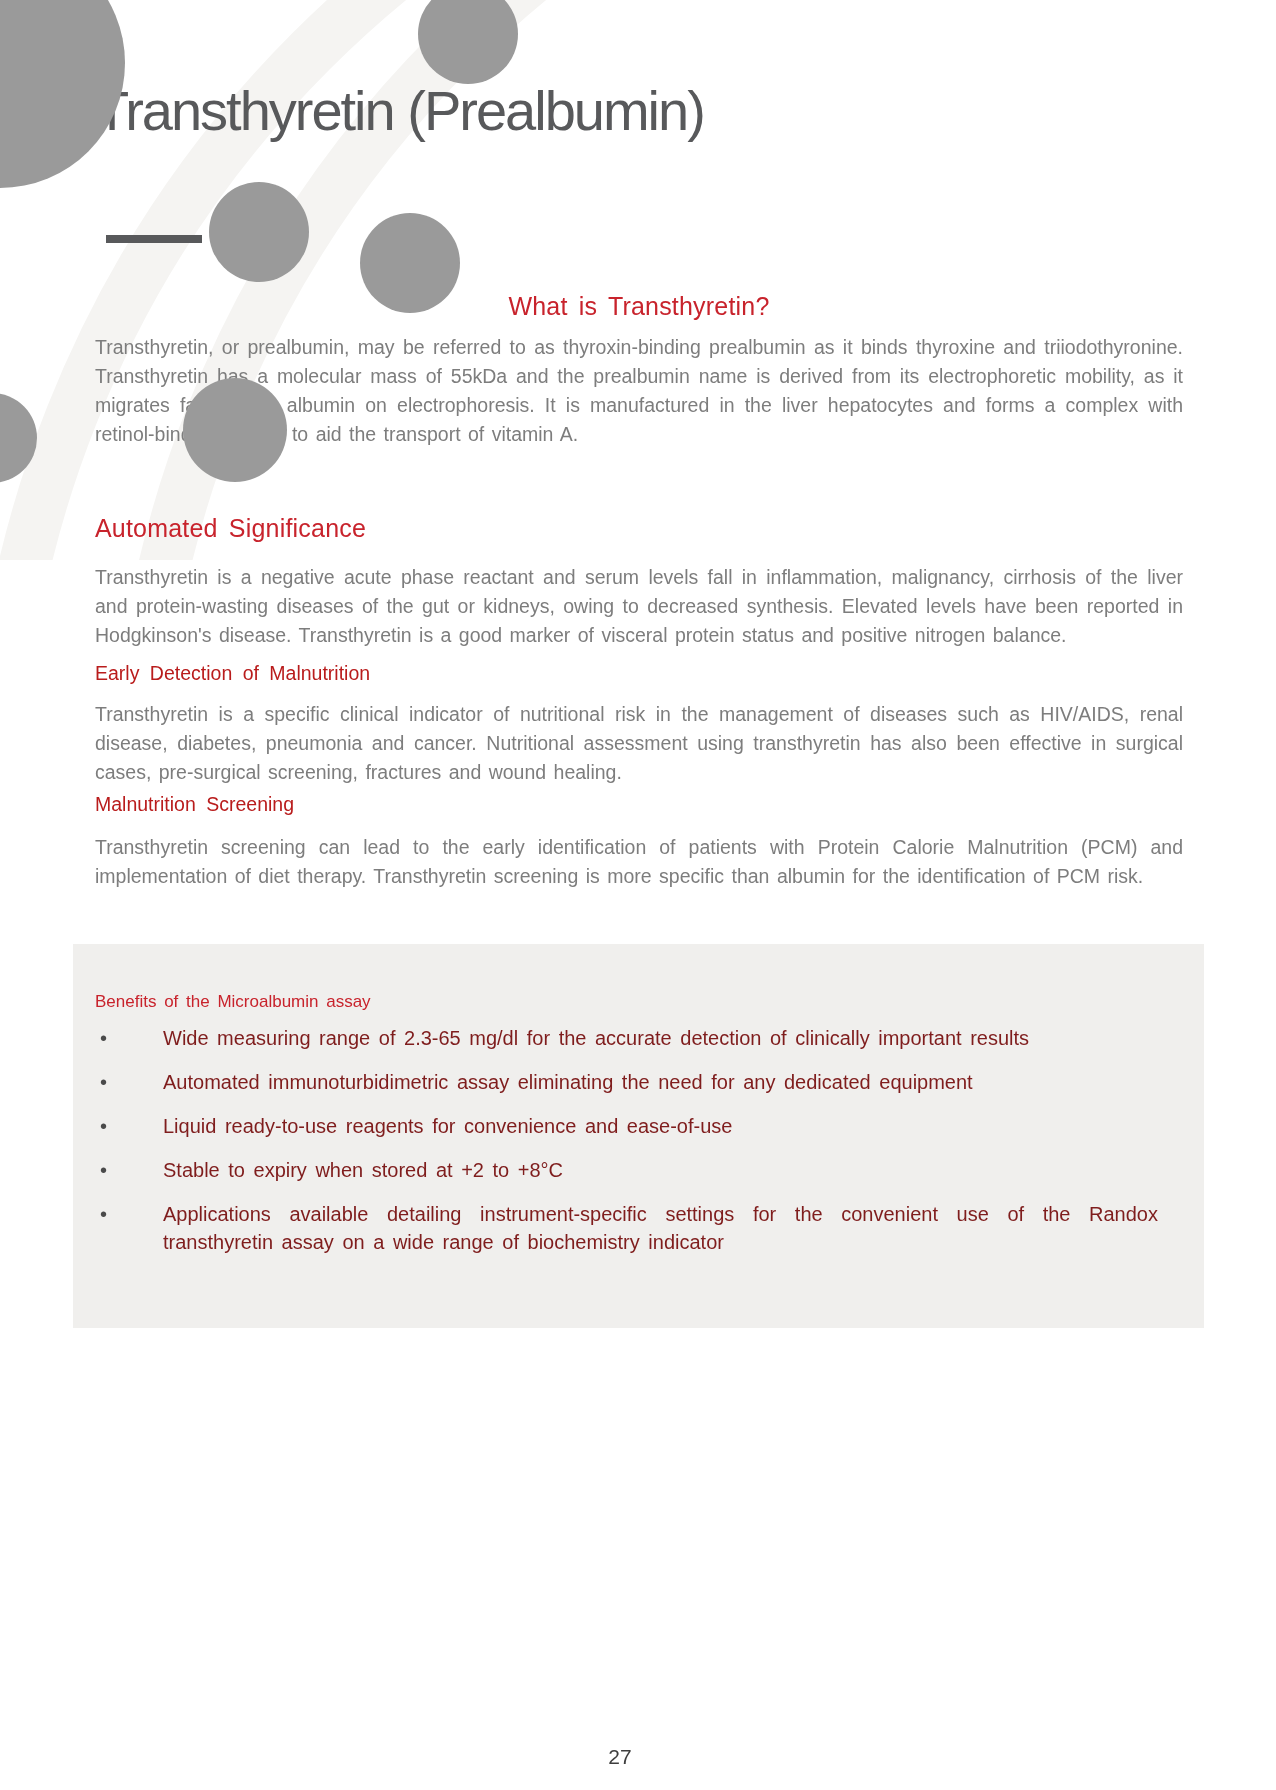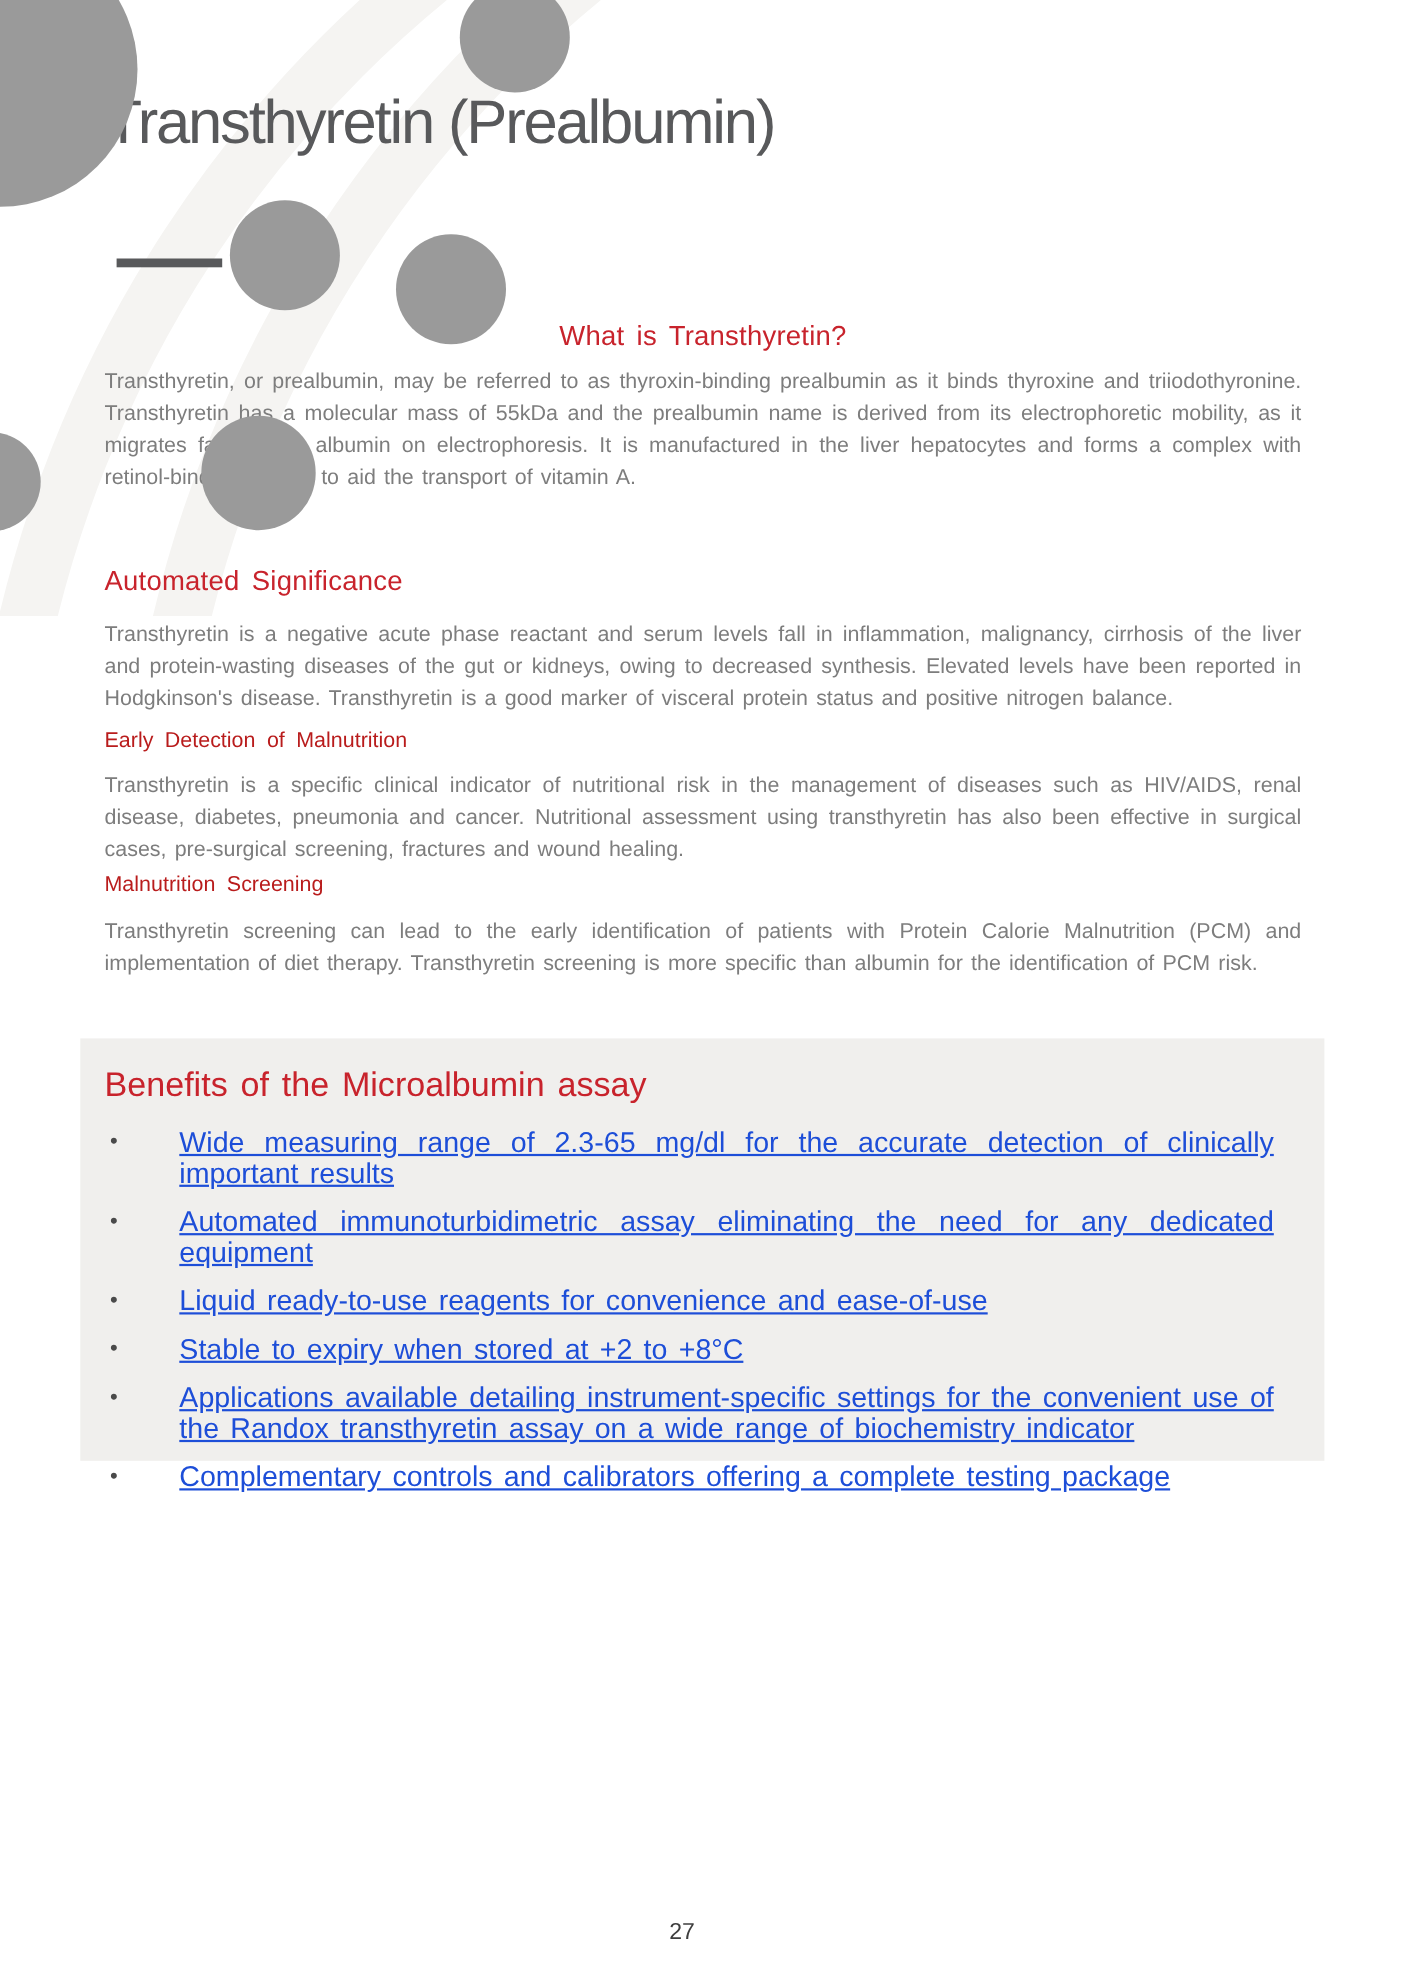--- a/index.html
+++ b/index.html
@@ -51,32 +51,32 @@
   .sh-early{top:662px;}
   .p-early{top:700px;}
   .sh-screening{top:793px;}
   .p-screening{top:833px;}
   
   .benefits-box{
     position:absolute;left:73px;top:944px;width:1131px;height:384px;
     background:#f0efed;z-index:1;
   }
   .benefits-heading{
-    position:absolute;left:22px;top:24px;
-    font-size:31px;color:#c8232c;word-spacing:3px;
+    position:absolute;left:22px;top:48px;
+    font-size:17px;color:#c8232c;word-spacing:3px;
   }
   .benefits-list{
     position:absolute;left:25px;top:80px;width:1060px;
     margin:0;padding:0;list-style:none;
   }
   .benefits-list li{
     position:relative;
     padding-left:65px;margin-bottom:16px;
-    font-size:26px;line-height:28px;color:#1d4ed8;
-    text-align:justify;word-spacing:3px;text-decoration:underline;
+    font-size:20px;line-height:28px;color:#7f1d1d;
+    text-align:justify;word-spacing:3px;
   }
   .benefits-list li::before{
     content:"\2022";
     position:absolute;left:2px;top:0;
     font-size:20px;color:#4a4a4a;
   }
   
   .page-number{
     position:absolute;left:0;top:1745px;width:1240px;
     text-align:center;font-size:21px;color:#3e3e3e;
@@ -107,21 +107,20 @@
     <div class="body-par p-screening">Transthyretin screening can lead to the early identification of patients with Protein Calorie Malnutrition (PCM) and implementation of diet therapy. Transthyretin screening is more specific than albumin for the identification of PCM risk.</div>
 
     <div class="benefits-box">
       <div class="benefits-heading">Benefits of the Microalbumin assay</div>
       <ul class="benefits-list">
         <li>Wide measuring range of 2.3-65 mg/dl for the accurate detection of clinically important results</li>
         <li>Automated immunoturbidimetric assay eliminating the need for any dedicated equipment</li>
         <li>Liquid ready-to-use reagents for convenience and ease-of-use</li>
         <li>Stable to expiry when stored at +2 to +8°C</li>
         <li>Applications available detailing instrument-specific settings for the convenient use of the Randox transthyretin assay on a wide range of biochemistry indicator</li>
-        <li>Complementary controls and calibrators offering a complete testing package</li>
       </ul>
     </div>
 
     <div class="page-number">27</div>
   </div>
 
   <div class="doc-title">Transthyretin (Prealbumin)</div>
   <div class="title-dash"></div>
 
   <div class="circle c1"></div>

